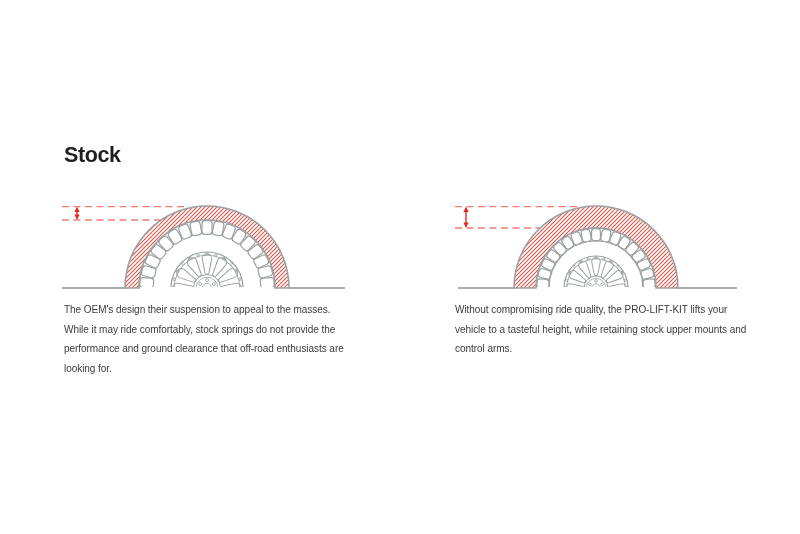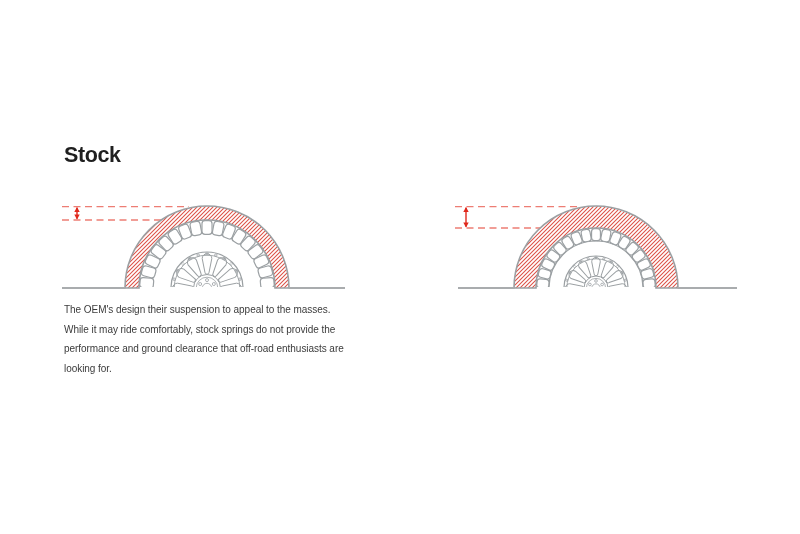--- a/index.html
+++ b/index.html
@@ -199,13 +199,14 @@
         <line x1="458" y1="288" x2="514.5" y2="288" stroke="#a9acae" stroke-width="2.2"></line>
         <line x1="677.5" y1="288" x2="737" y2="288" stroke="#a9acae" stroke-width="2.2"></line>
       </g>
     </svg>
 
   <h2 class="panel-title t-left">Stock</h2>
 
 
   <p class="panel-desc d-left">The OEM's design their suspension to appeal to the masses. While it may ride comfortably, stock springs do not provide the performance and ground clearance that off-road enthusiasts are looking for.</p>
 
+  <p class="panel-desc d-right">Without compromising ride quality, the PRO-LIFT-KIT lifts your vehicle to a tasteful height, while retaining stock upper mounts and control arms.</p>
 </div>
 
 </body></html>

